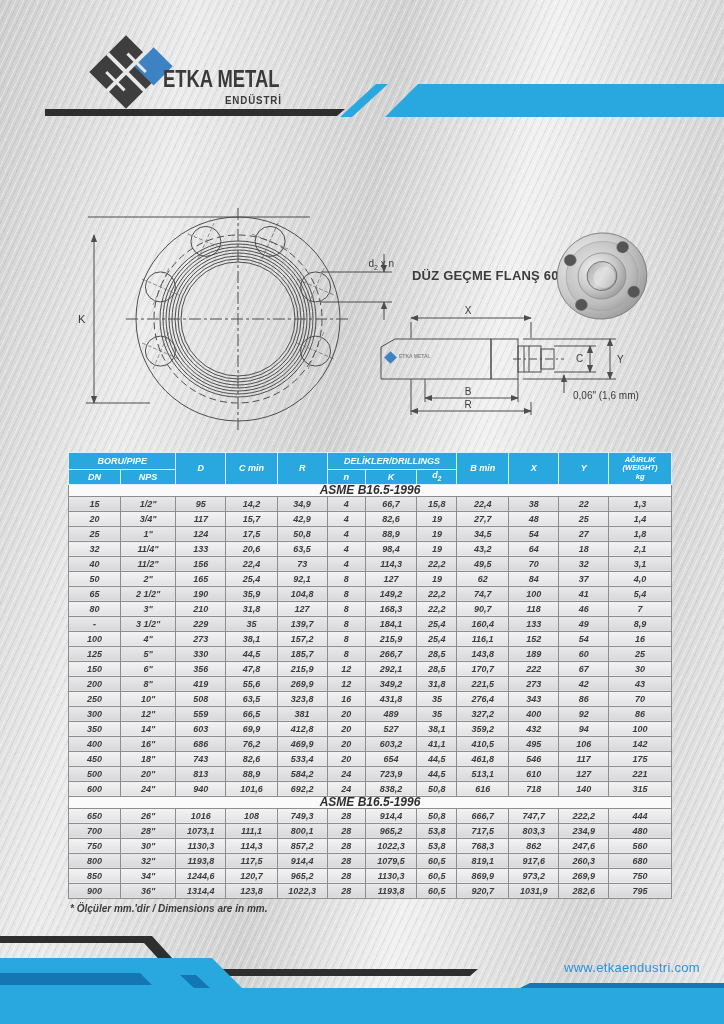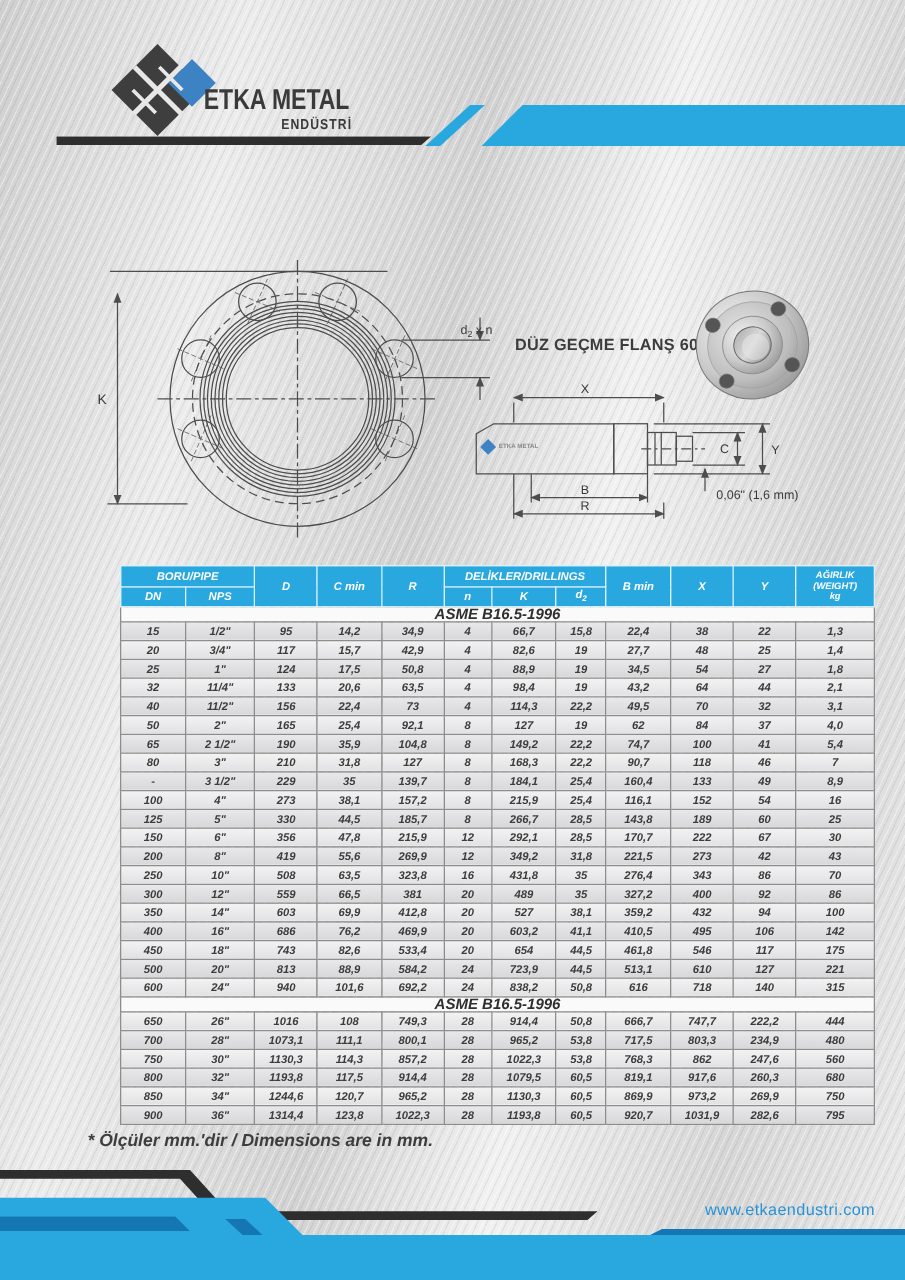--- a/index.html
+++ b/index.html
@@ -22,30 +22,30 @@
   
   .front-svg{position:absolute;left:58px;top:194px;}
   .product-title{position:absolute;left:412px;top:268px;width:240px;font-size:13px;font-weight:bold;color:#3c3c3c;letter-spacing:.2px;}
   .photo-svg{position:absolute;left:546px;top:222px;}
   .section-svg{position:absolute;left:368px;top:298px;}
   .tech{stroke:#4d4d4d;fill:none;stroke-width:1;}
   .dim-text{font-size:11px;fill:#3a3a3a;font-family:"Liberation Sans",sans-serif;}
   .small-text{font-size:10px;fill:#3a3a3a;font-family:"Liberation Sans",sans-serif;}
   
   .table-wrap{position:absolute;left:68px;top:452px;width:604px;}
-  table.spec{width:604px;border-collapse:collapse;table-layout:fixed;border:1px solid #7f7f7f;margin-left:28px;}
+  table.spec{width:604px;border-collapse:collapse;table-layout:fixed;border:1px solid #7f7f7f;}
   table.spec th{background:#29a8e0;color:#fff;font-style:italic;font-weight:bold;font-size:9px;border:1px solid #d9f1fc;padding:0;line-height:10px;text-align:center;}
   table.spec th .wsmall{font-size:7.5px;line-height:8.5px;}
   table.spec thead tr:first-child th{height:16px;}
   table.spec thead tr:last-child th{height:13px;}
   table.spec td{border:1px solid #8d8d8d;font-size:9px;font-style:italic;font-weight:bold;color:#3c3c3c;text-align:center;padding:0;height:14px;line-height:14px;overflow:hidden;}
   table.spec tr[data-name="table-row"]:nth-child(odd) td{background:linear-gradient(#f3f3f4,#e2e2e4);}
   table.spec tr[data-name="table-row"]:nth-child(even) td{background:linear-gradient(#e9e9eb,#d8d8da);}
   table.spec td.std{background:#fafafa;font-size:12px;height:11px;line-height:11px;font-weight:bold;color:#2f2f2f;}
-  .footnote{font-size:14px;font-style:italic;font-weight:bold;color:#3d3d3d;margin:4px 0 0 2px;}
+  .footnote{font-size:10px;font-style:italic;font-weight:bold;color:#3d3d3d;margin:4px 0 0 2px;}
   sub.d2s{font-size:6.5px;}
   
   .ftr-black{position:absolute;left:0;top:930px;width:500px;height:50px;background:#2e2e2e;
     clip-path:polygon(0 6px,152px 6px,182px 39px,478px 39px,470px 46px,174px 46px,144px 13px,0 13px);}
   .ftr-blue-wedge{position:absolute;left:0;top:952px;width:260px;height:36px;background:#29a8e0;
     clip-path:polygon(0 6px,212px 6px,242px 36px,0 36px);}
   .ftr-dark1{position:absolute;left:0;top:973px;width:170px;height:12px;background:#1576b4;
     clip-path:polygon(0 0,140px 0,152px 12px,0 12px);}
   .ftr-dark2{position:absolute;left:180px;top:975px;width:60px;height:13px;background:#1576b4;
     clip-path:polygon(0 0,16px 0,30px 13px,14px 13px);}
@@ -309,21 +309,21 @@
             <td data-name="table-cell">32</td>
             <td data-name="table-cell">11/4"</td>
             <td data-name="table-cell">133</td>
             <td data-name="table-cell">20,6</td>
             <td data-name="table-cell">63,5</td>
             <td data-name="table-cell">4</td>
             <td data-name="table-cell">98,4</td>
             <td data-name="table-cell">19</td>
             <td data-name="table-cell">43,2</td>
             <td data-name="table-cell">64</td>
-            <td data-name="table-cell">44</td>
+            <td data-name="table-cell">18</td>
             <td data-name="table-cell">2,1</td>
           </tr>
           <tr data-name="table-row">
             <td data-name="table-cell">40</td>
             <td data-name="table-cell">11/2"</td>
             <td data-name="table-cell">156</td>
             <td data-name="table-cell">22,4</td>
             <td data-name="table-cell">73</td>
             <td data-name="table-cell">4</td>
             <td data-name="table-cell">114,3</td>

